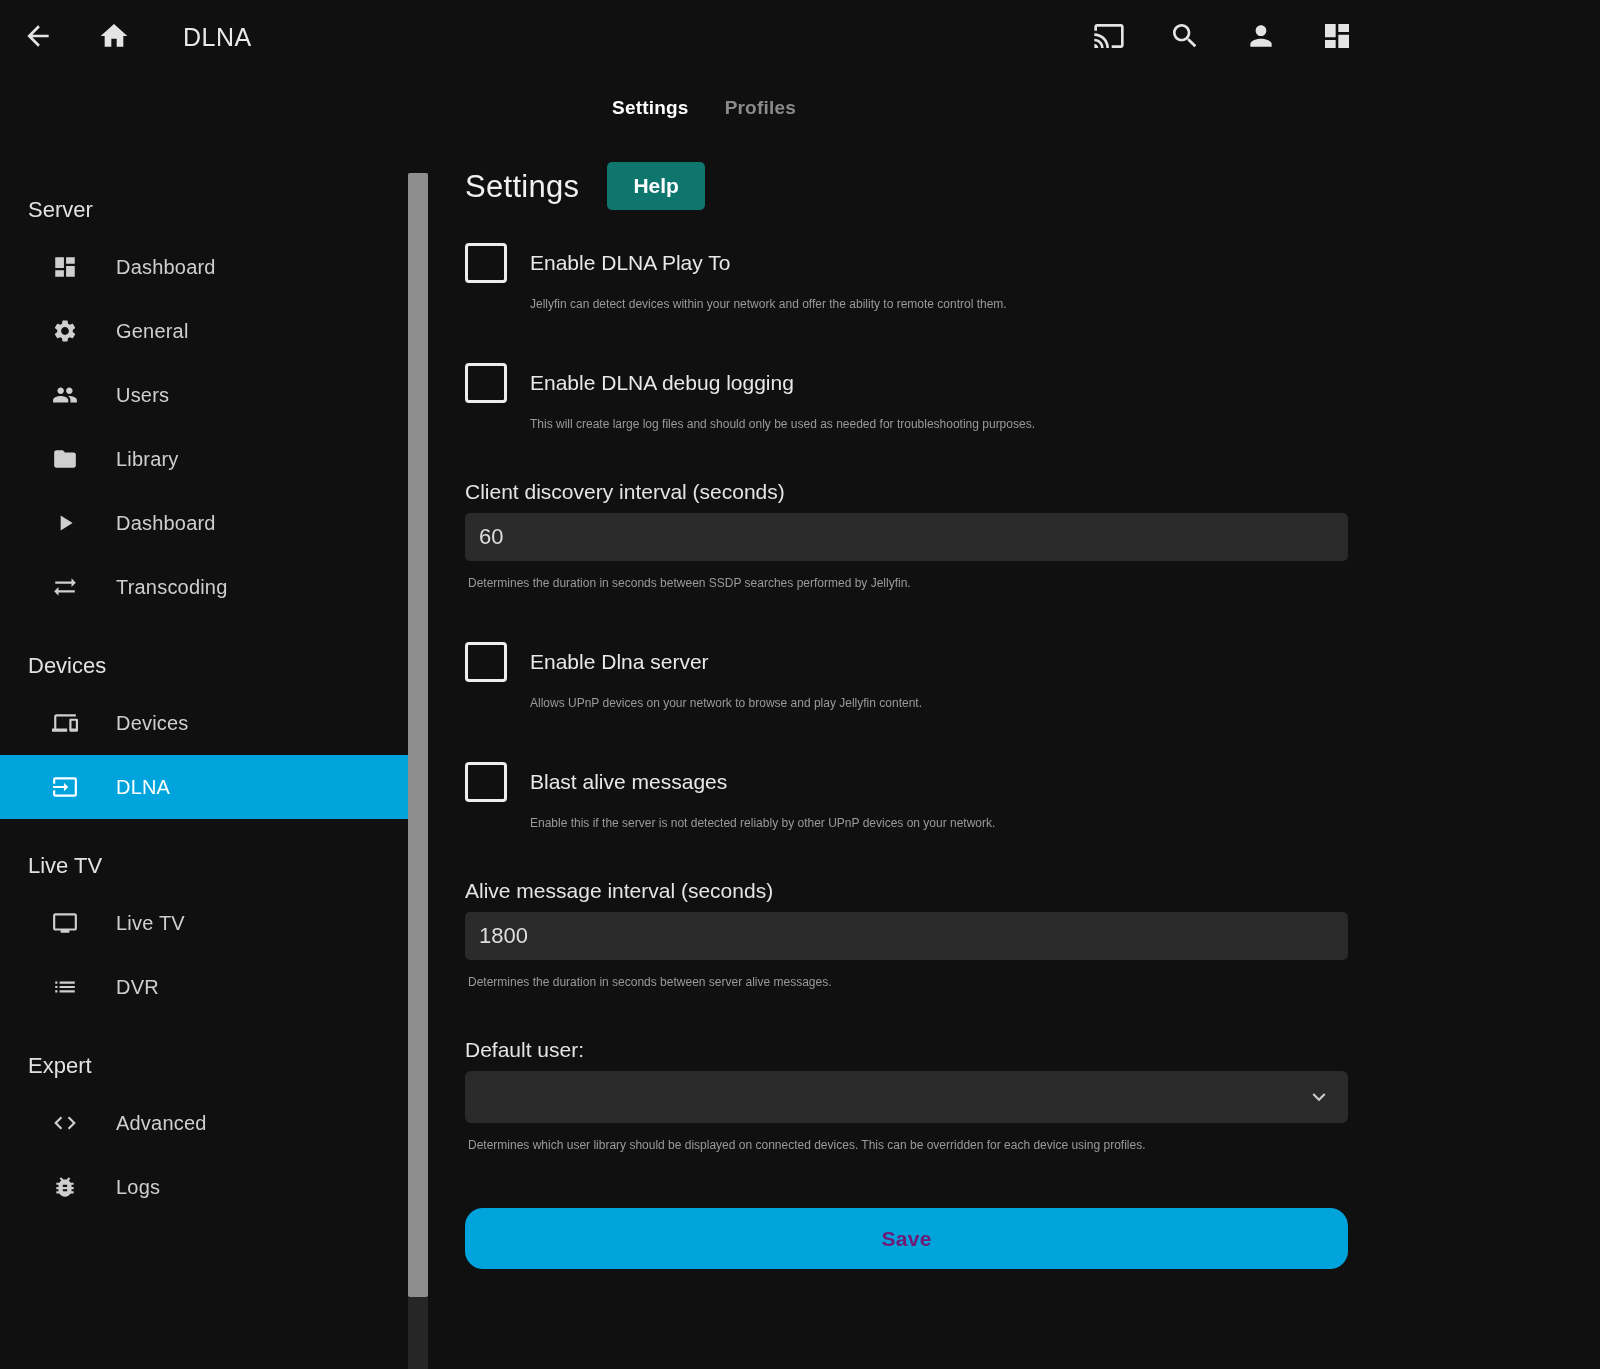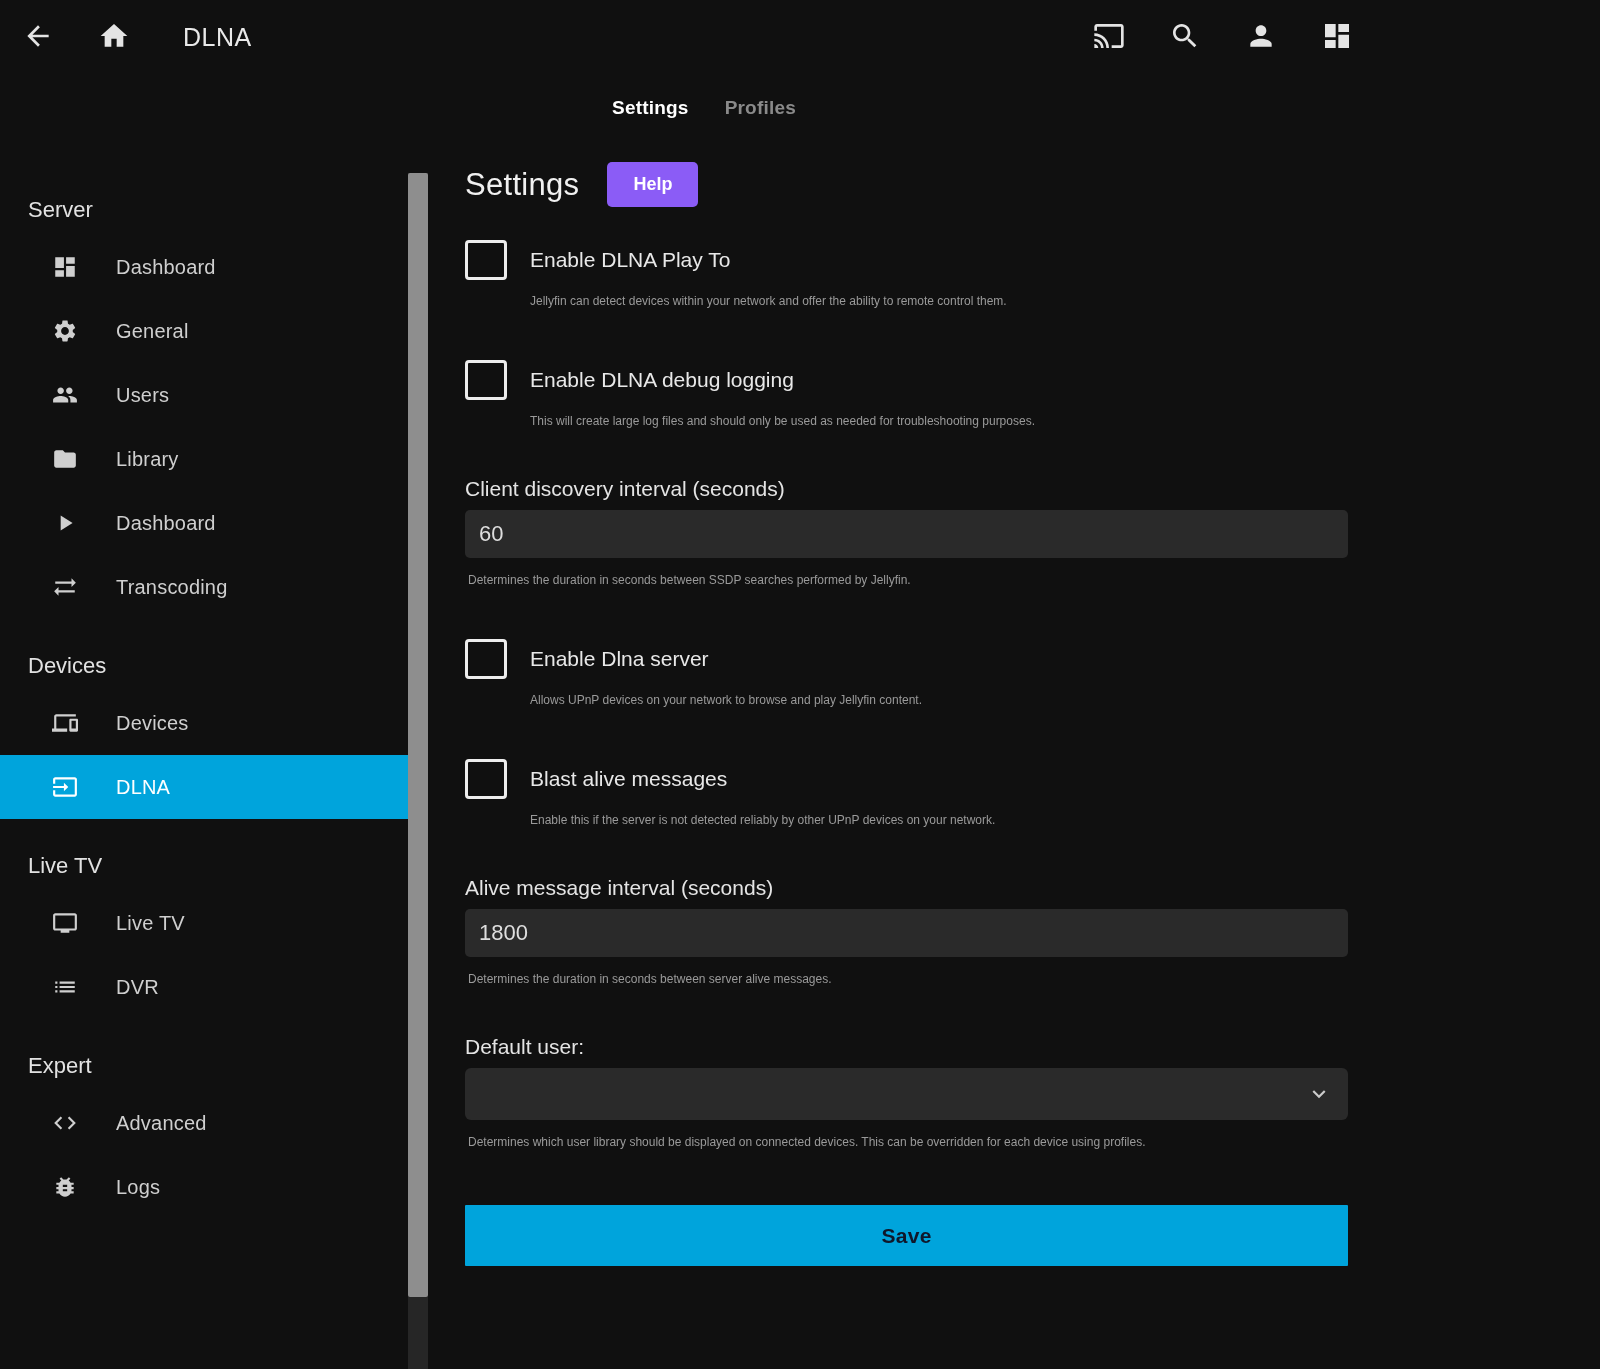--- a/index.html
+++ b/index.html
@@ -39,22 +39,22 @@
 
   
   .scrollbar{width:20px;flex:none;position:relative;}
   .scroll-track{position:absolute;left:0;top:33px;bottom:0;width:20px;background:#262626;}
   .scroll-thumb{position:absolute;left:0;top:0;width:20px;height:1124px;background:#8e8e8e;border-radius:2px;}
 
   
   .content{flex:1;box-sizing:border-box;padding:22px 60px 0 37px;min-width:0;}
   .heading-row{display:flex;align-items:center;}
   .heading-row h1{margin:0;font-size:31px;font-weight:400;color:#f1f1f1;line-height:45px;letter-spacing:.3px;}
-  .help-btn{margin-left:28px;background:#8b5cf6;color:#ffffff;border:none;border-radius:5px;
-            font-family:inherit;font-size:18px;font-weight:700;padding:12px 26px;cursor:pointer;}
+  .help-btn{margin-left:28px;background:#0f766e;color:#ffffff;border:none;border-radius:5px;
+            font-family:inherit;font-size:21px;font-weight:700;padding:12px 26px;cursor:pointer;}
 
   .check-field{margin-top:46px;}
   .check-field.first{margin-top:33px;}
   .check-row{display:flex;align-items:center;}
   .checkbox{width:42px;height:40px;box-sizing:border-box;border:3px solid #ededed;border-radius:4px;
             background:transparent;flex:none;cursor:pointer;}
   .check-label{margin-left:23px;font-size:21px;color:#e8e8e8;cursor:pointer;}
   .field-desc{font-size:12px;line-height:25px;color:#9a9a9a;margin-top:9px;}
   .field-desc.indent{margin-left:65px;}
   .field-desc.tight{margin-left:3px;margin-top:10px;}
@@ -65,21 +65,21 @@
               background:#2a2a2a;border:none;border-radius:5px;color:#dedede;font-family:inherit;
               font-size:22px;padding:16px 14px;outline:none;}
   .select{position:relative;width:100%;box-sizing:border-box;height:52px;margin-top:8px;
           background:#2a2a2a;border-radius:6px;cursor:pointer;display:flex;align-items:center;
           padding:0 14px;}
   .select-value{font-size:22px;color:#dedede;}
   .chevron{position:absolute;right:16px;top:50%;transform:translateY(-50%);width:26px;height:26px;}
   .chevron svg{width:26px;height:26px;fill:#cccccc;}
 
   .save-btn{display:block;width:100%;box-sizing:border-box;height:61px;margin-top:50px;
-            background:#00a4dc;border:none;border-radius:1px;color:#0f172a;font-family:inherit;
+            background:#00a4dc;border:none;border-radius:18px;color:#701a75;font-family:inherit;
             font-size:21px;font-weight:700;cursor:pointer;letter-spacing:.3px;}
 </style>
 </head>
 <body>
 
 <div class="app">
 
   <header class="topbar">
     <div class="topbar-left">
       <button class="icon-btn">

